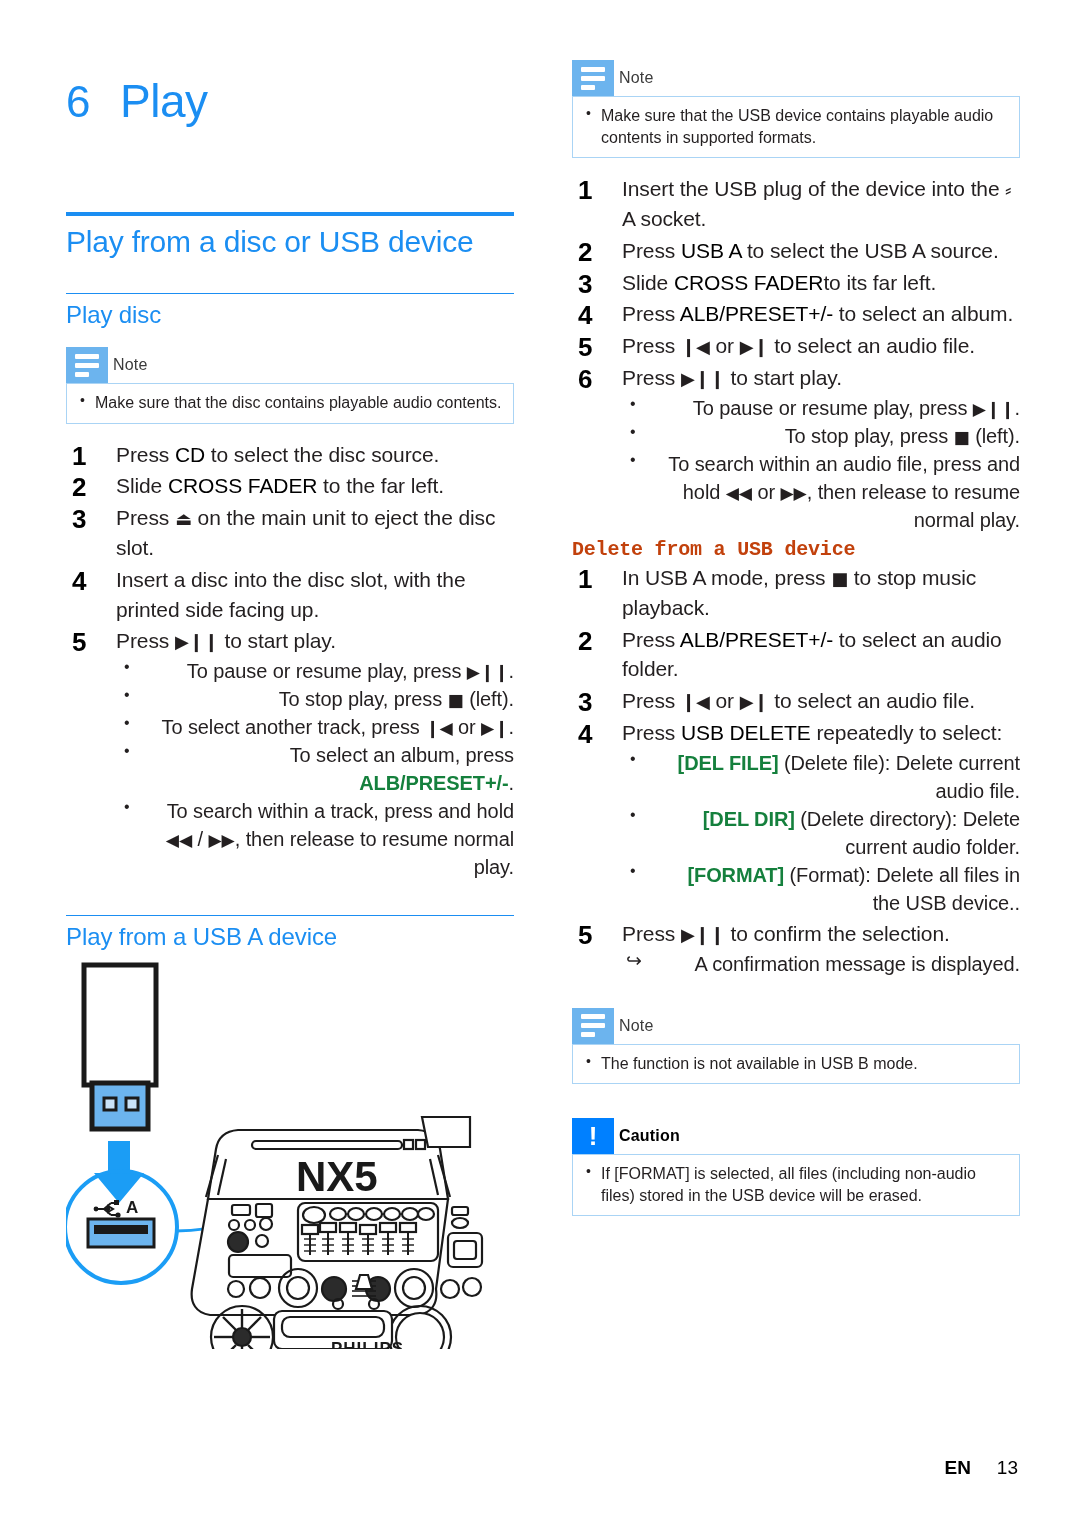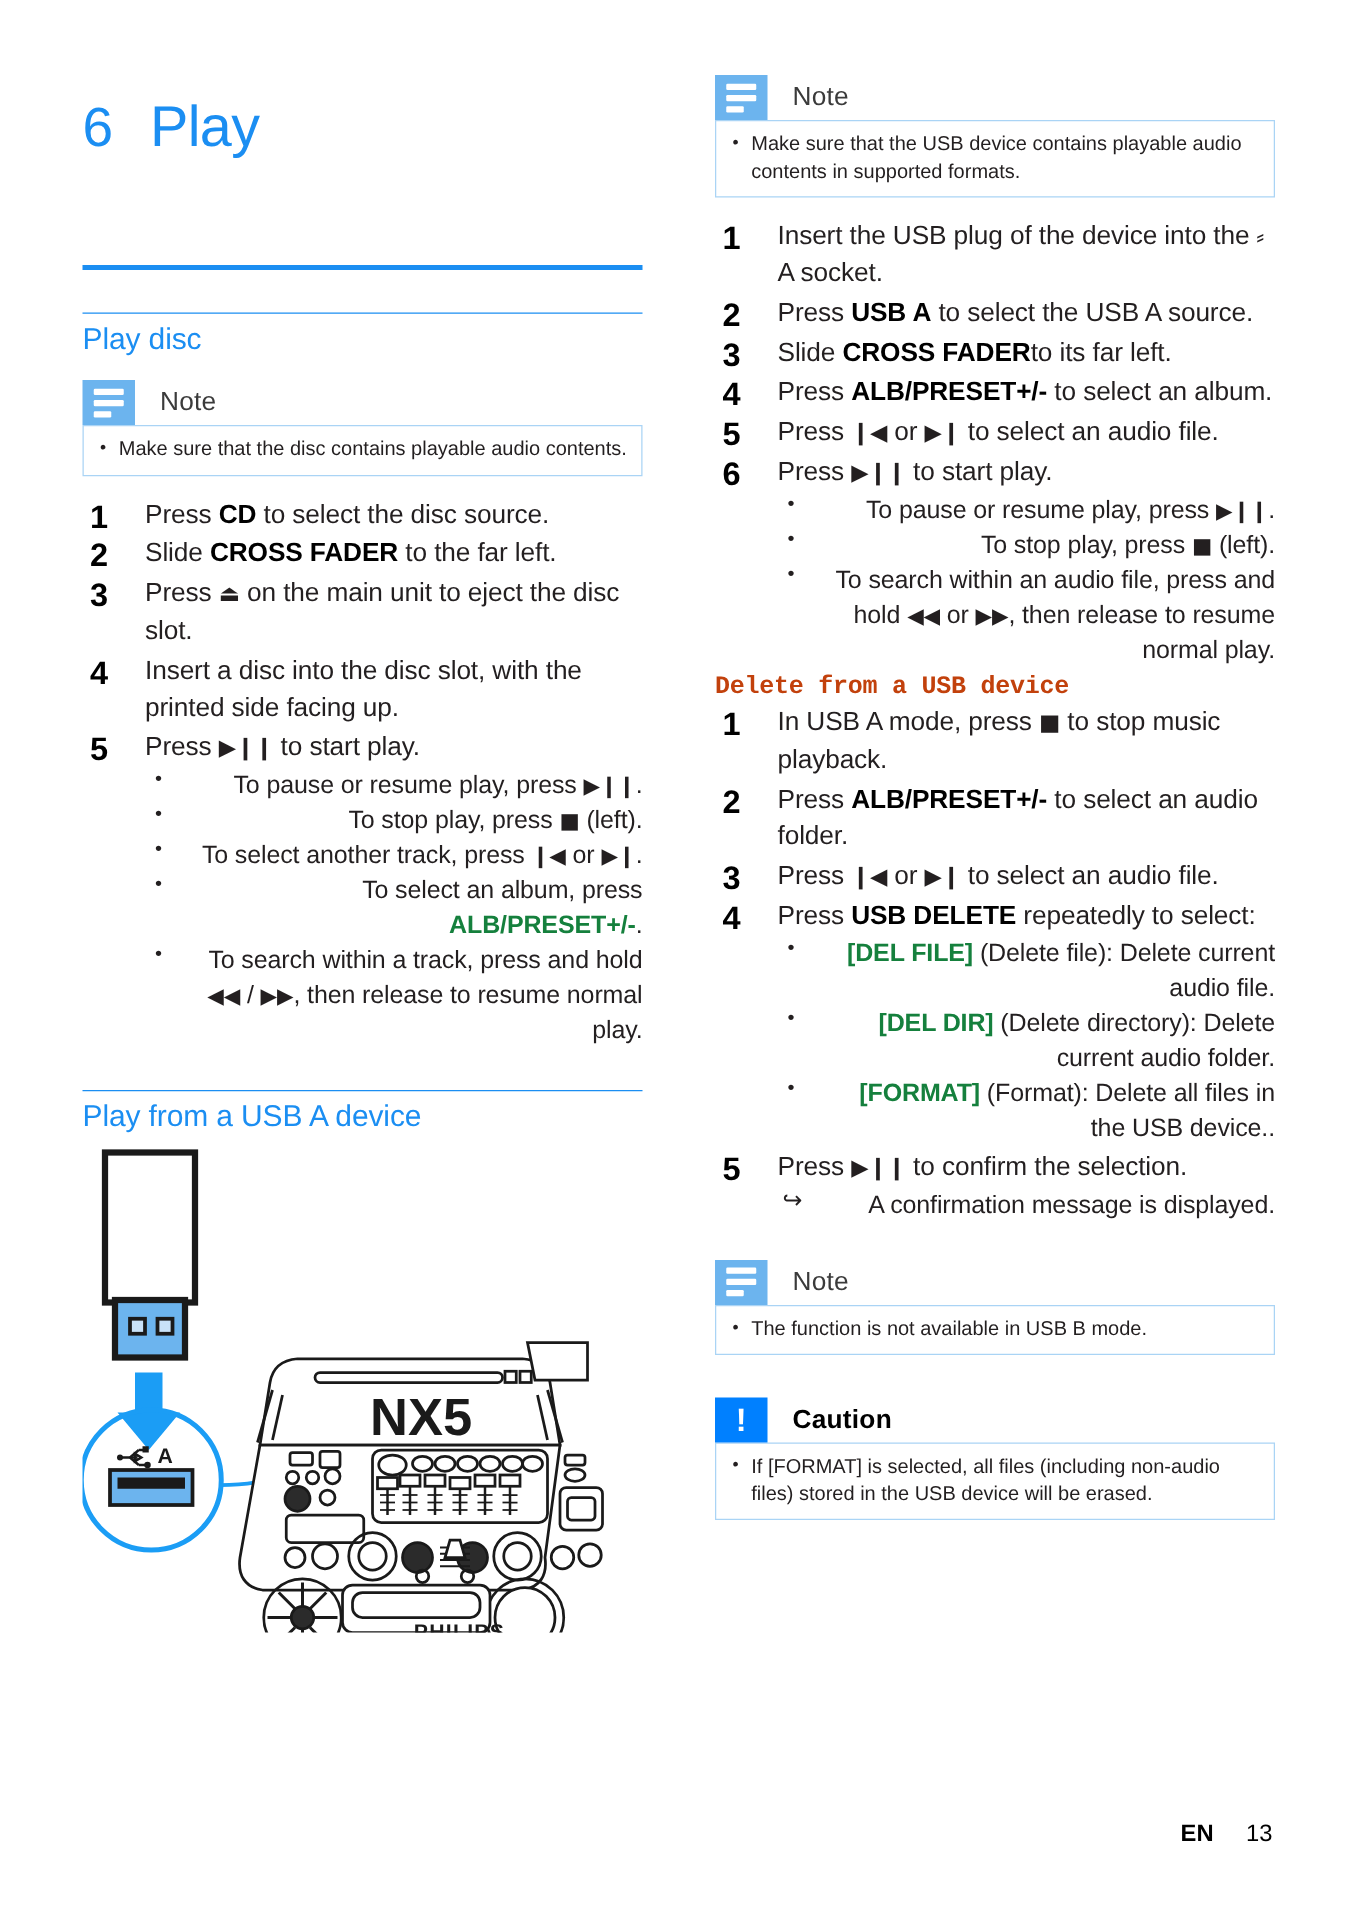--- a/index.html
+++ b/index.html
@@ -92,23 +92,23 @@
   .tab-caution { background: #0080ff; }
   .bar { background: #fff; height: 5px; border-radius: 1px; }
   .bar1 { width: 24px; }
   .bar2 { width: 24px; }
   .bar3 { width: 14px; margin-right: 10px; }
   .bang {
     color: #fff; font-size: 26px; font-weight: bold;
     line-height: 26px; font-family: "Liberation Sans", sans-serif;
   }
   .callout-title {
-    font-size: 21px;
+    font-size: 16px;
     color: #3b3b3b;
-    padding-left: 20px;
+    padding-left: 5px;
     letter-spacing: 0.2px;
   }
   .callout-title.strong { color: #000; font-weight: bold; }
   .callout-body {
     border: 1px solid #aad4f5;
     padding: 8px 10px 9px 6px;
     font-size: 16px;
     line-height: 1.35;
     color: #231f20;
   }
@@ -127,21 +127,21 @@
     padding-left: 50px;
     margin-bottom: 2px;
     font-size: 21px;
     line-height: 1.42;
     letter-spacing: -0.1px;
   }
   ol.steps > li > .n {
     position: absolute; left: 6px; top: -2px;
     font-size: 26px; font-weight: bold; color: #000;
   }
-  ol.steps > li b { font-weight: bold; color: #000; }
+  ol.steps > li b { font-weight: normal; color: #000; }
 
   ul.subs { list-style: none; margin: 1px 0 0 0; padding: 0; }
   ul.subs > li {
     position: relative;
     padding-left: 36px;
     font-size: 20px;
     line-height: 1.4;
     margin-bottom: 0px;
     text-align: right;
   }
@@ -182,20 +182,21 @@
 <div class="page">
 
   <div class="col col-left">
 
     <div class="chapter">
       <span class="num">6</span>
       <span>Play</span>
     </div>
 
     <div class="h1-rule"></div>
+    <div class="h1">Play from a disc or USB device</div>
 
     <div class="h2-rule"></div>
     <div class="h2">Play disc</div>
 
     <div class="callout">
       <div class="callout-head">
         <div class="callout-tab tab-note">
           <div class="bar bar1"></div>
             <div class="bar bar2"></div>
             <div class="bar bar3"></div>

